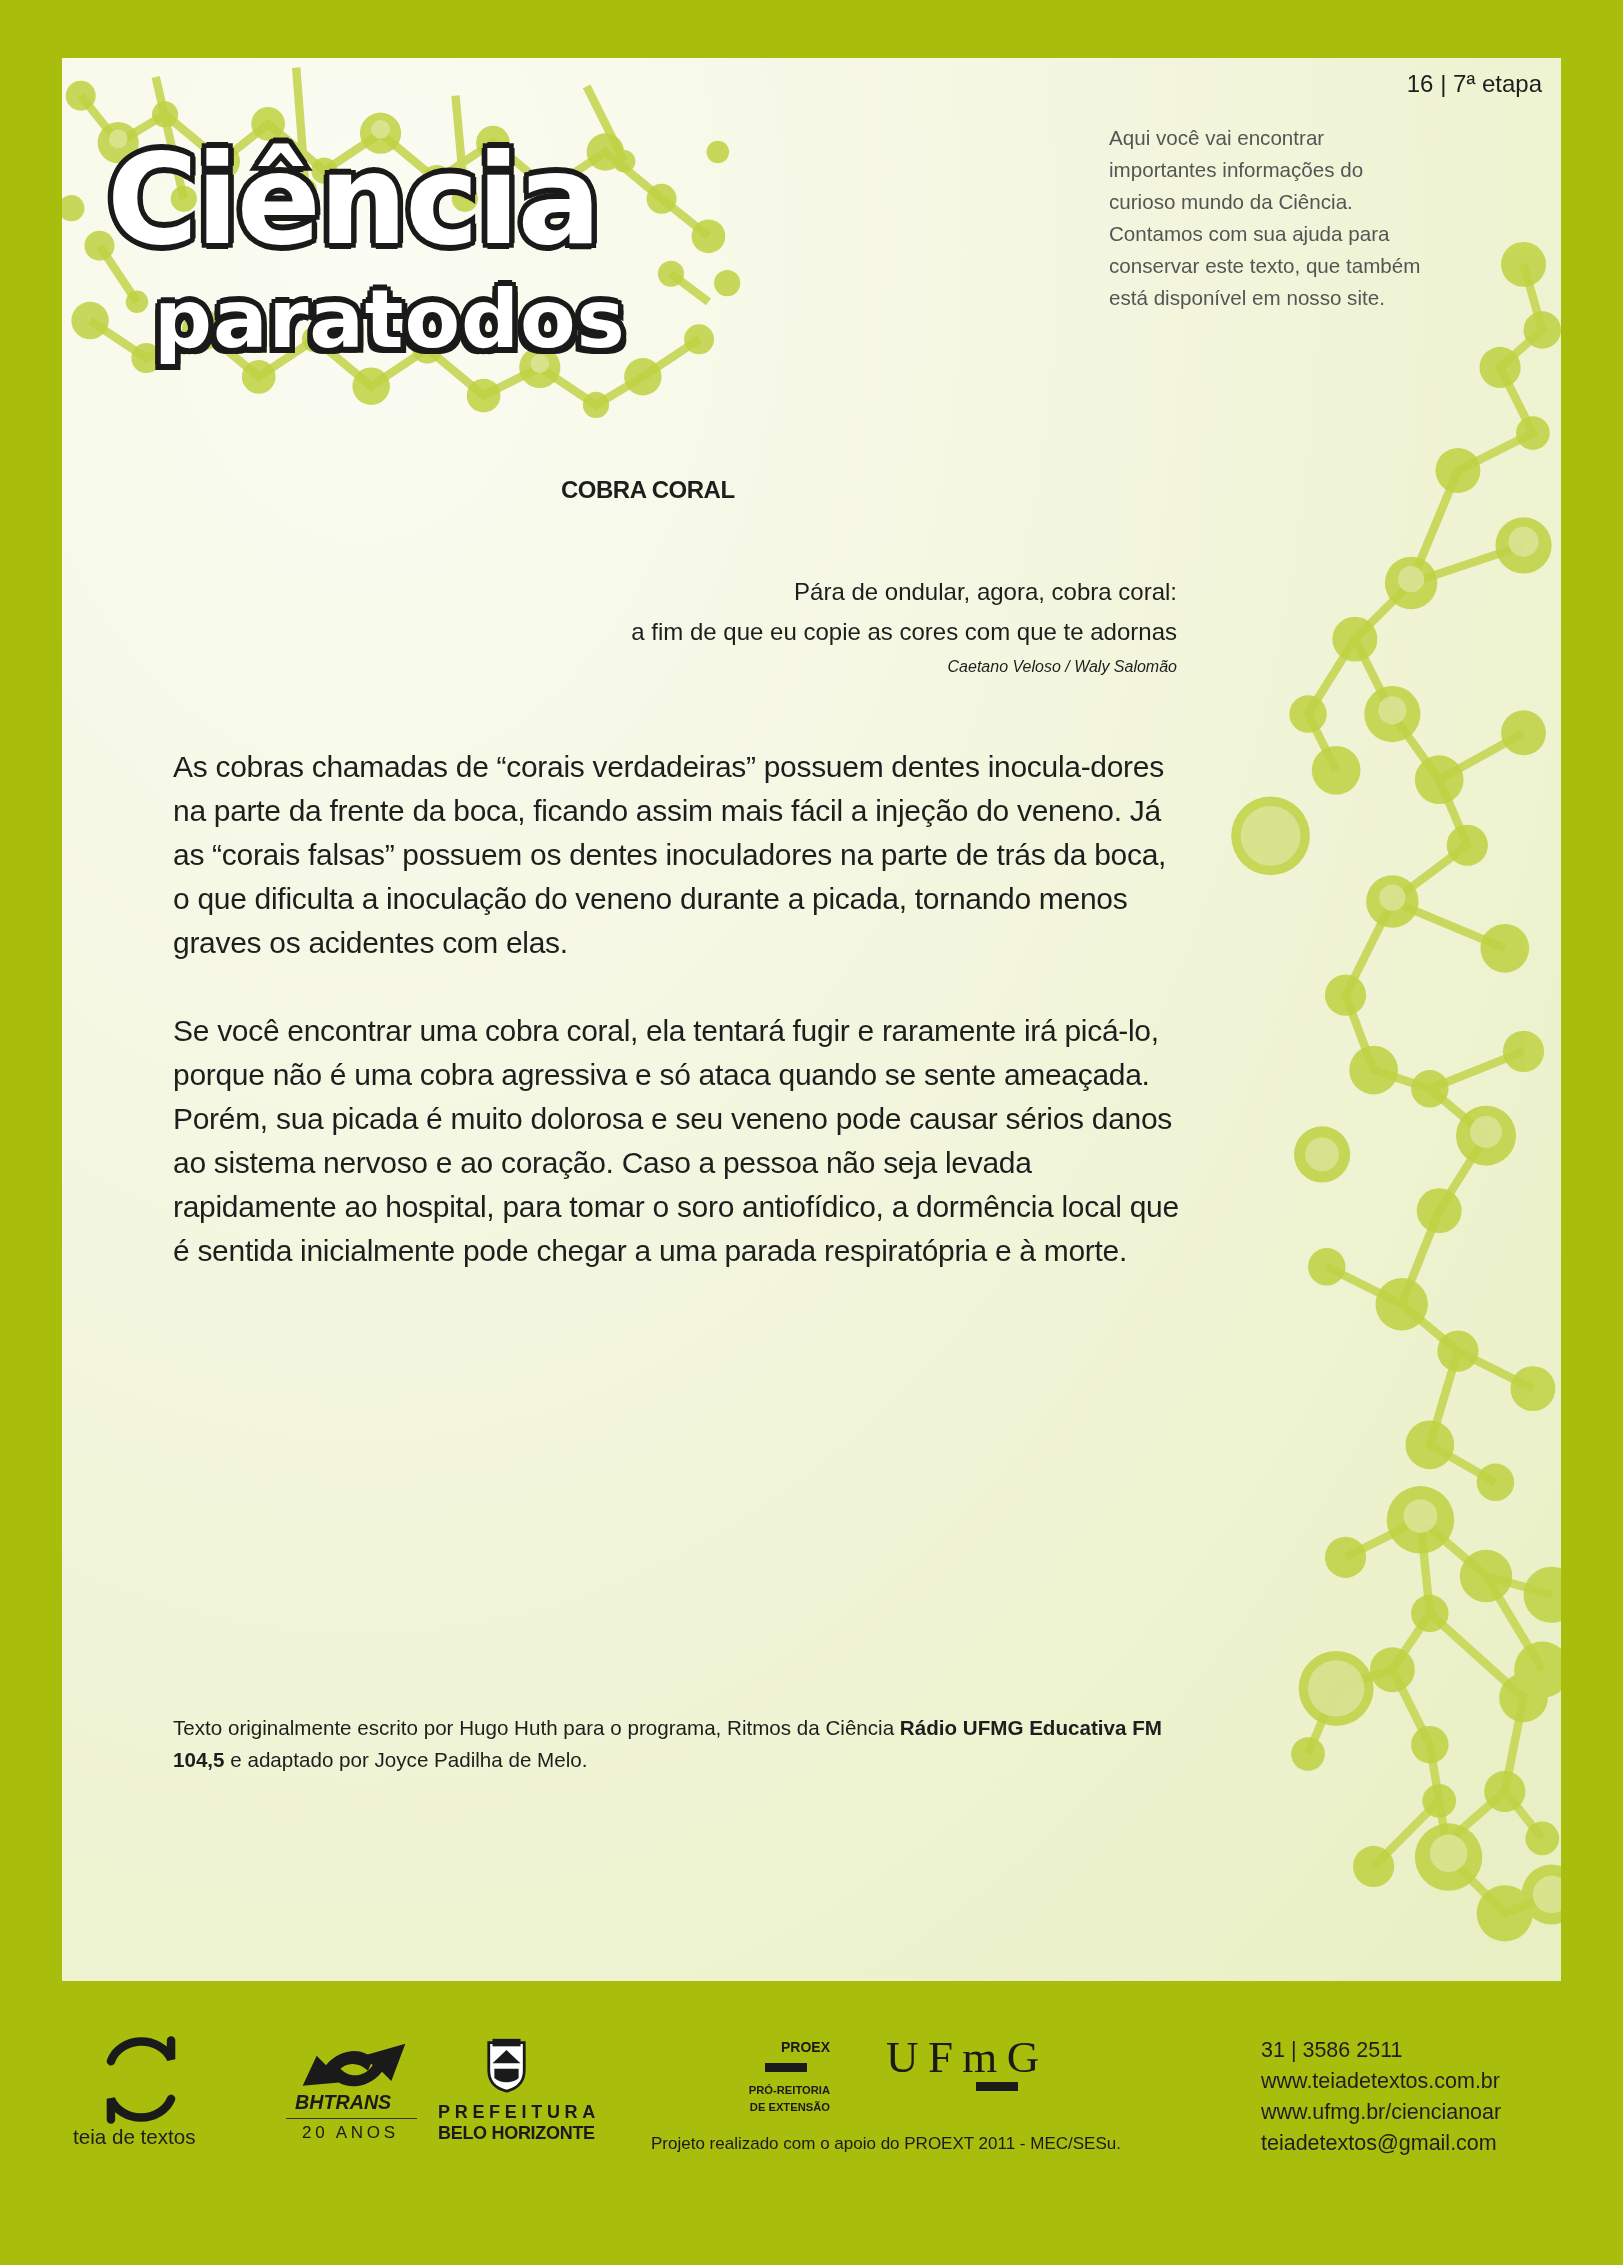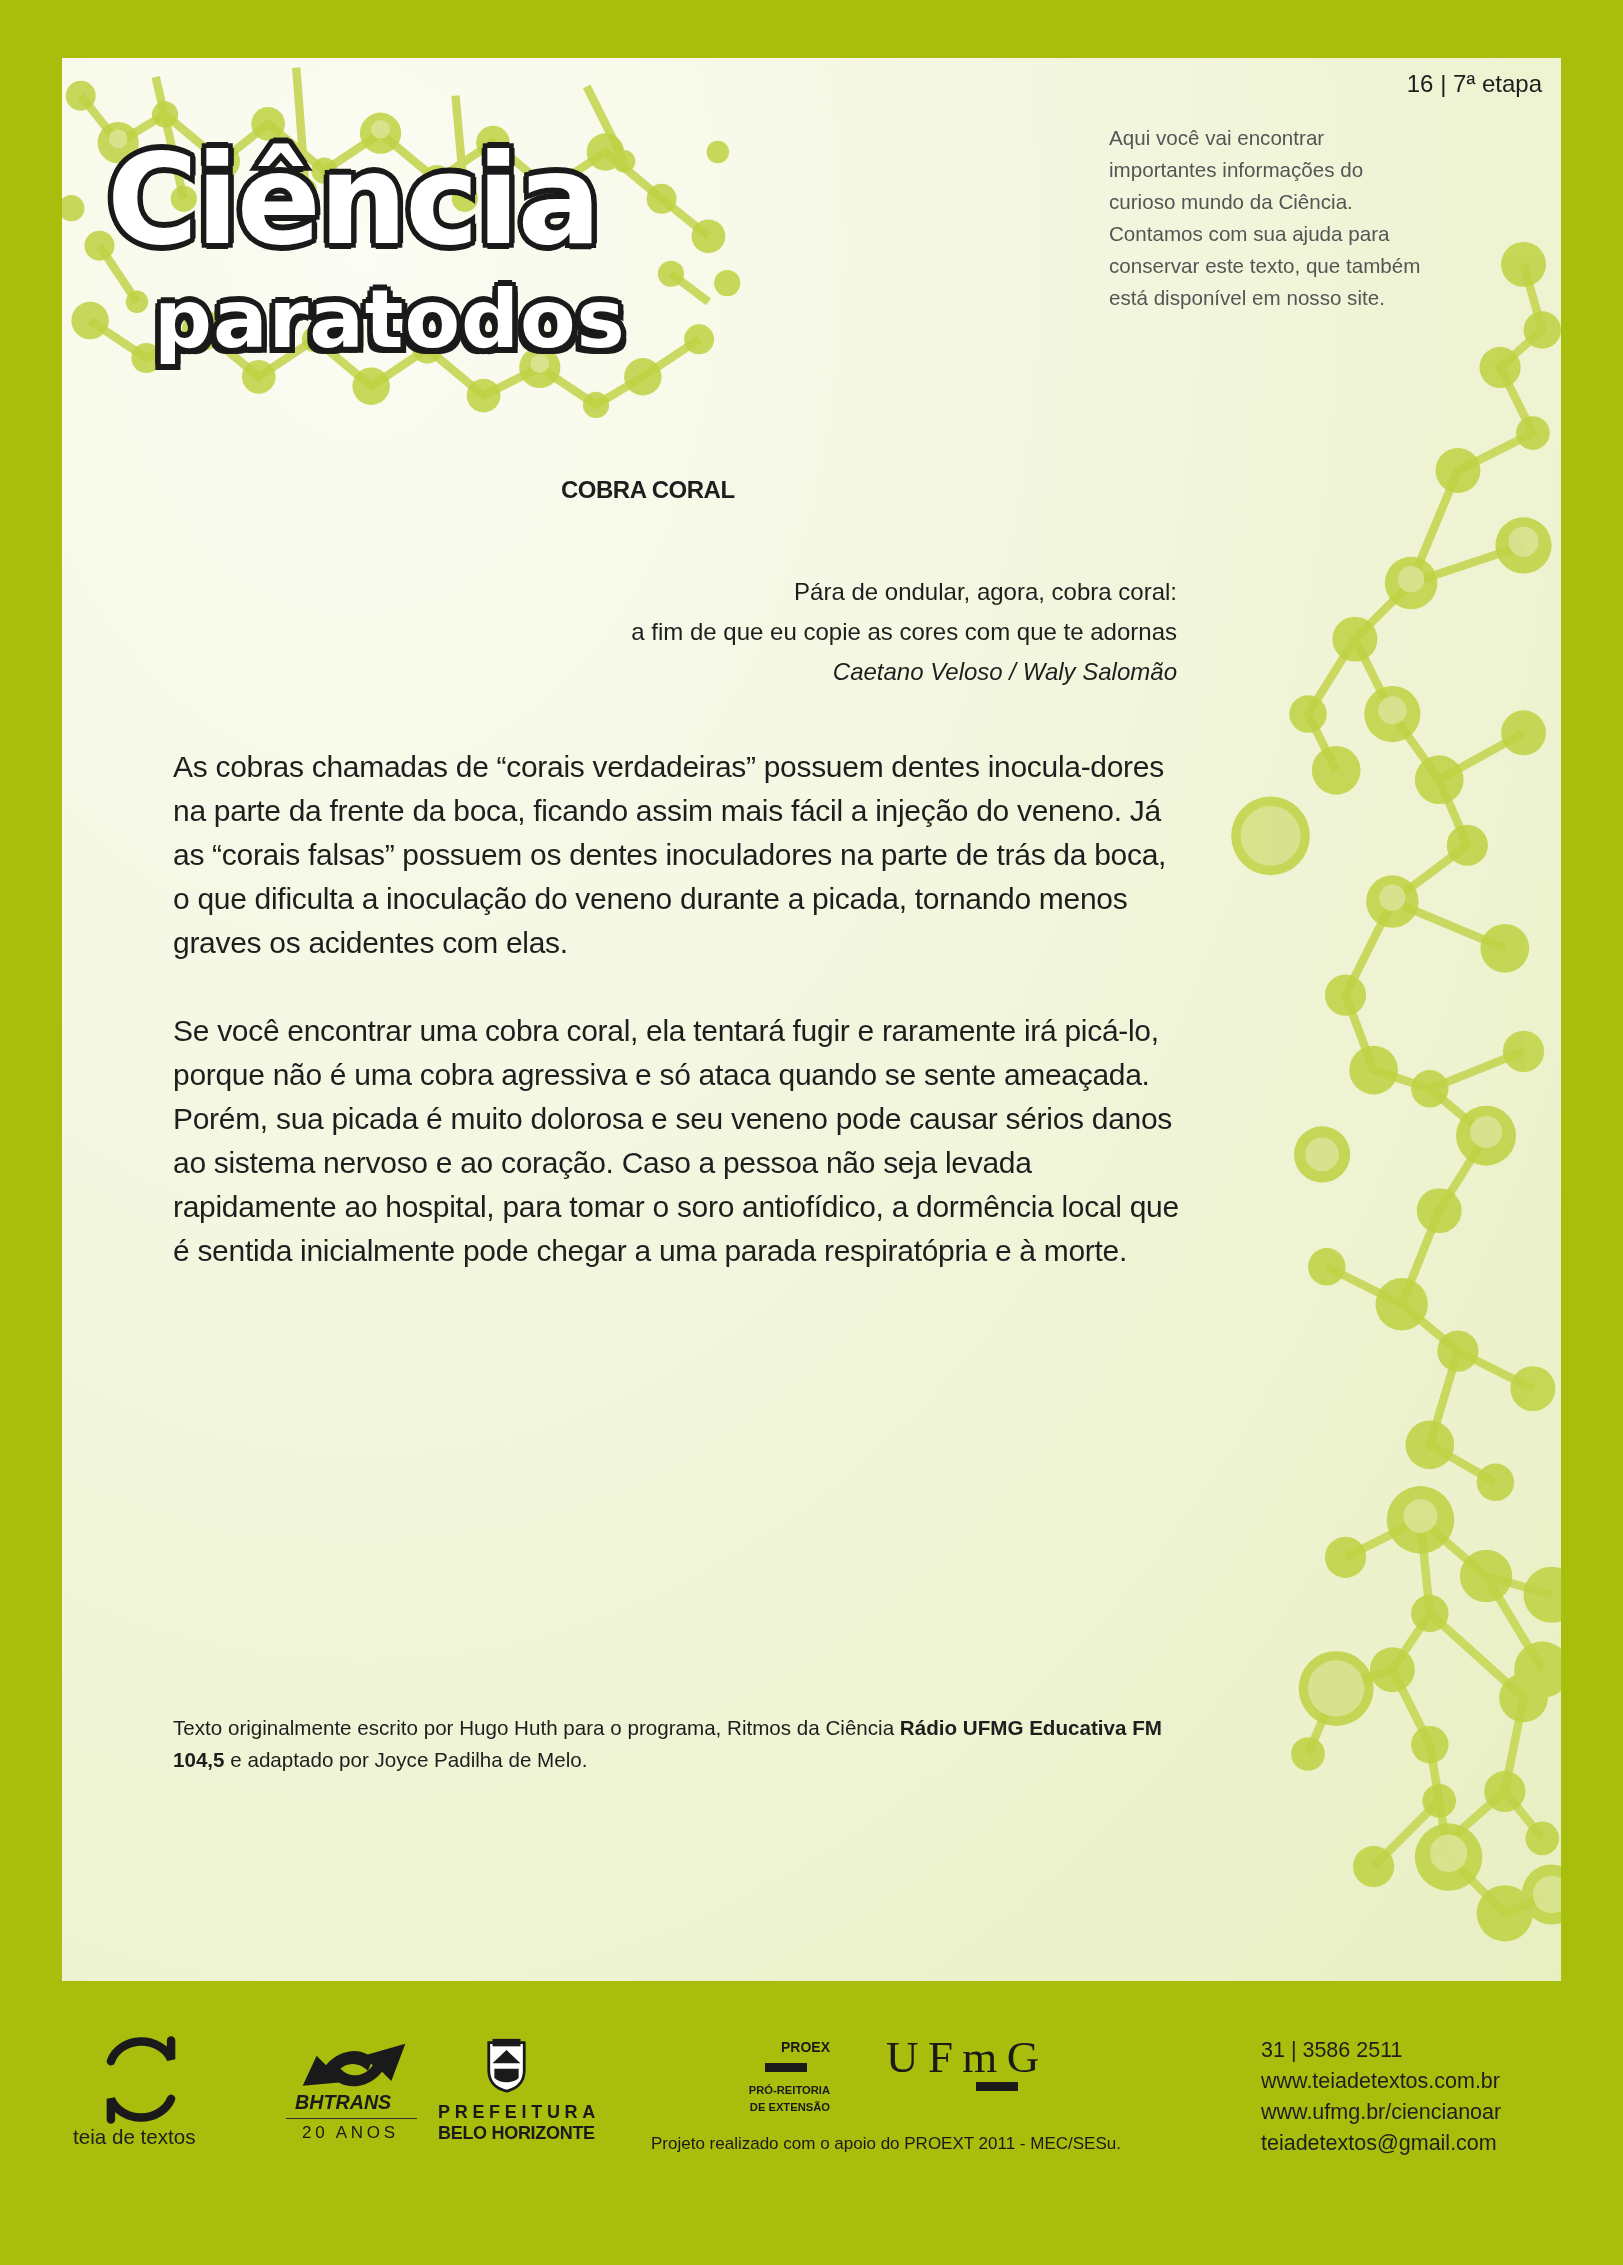--- a/index.html
+++ b/index.html
@@ -26,21 +26,21 @@
     letter-spacing:0.9px; line-height:1;
     text-shadow: 3.7px 3.7px 0 #1a1a1a, -3.7px 3.7px 0 #1a1a1a, 3.7px -3.7px 0 #1a1a1a, -3.7px -3.7px 0 #1a1a1a, 0 5.6px 0 #1a1a1a, 5.6px 0 0 #1a1a1a, -5.6px 0 0 #1a1a1a, 0 -5.6px 0 #1a1a1a, 5.6px 5.6px 0 #1a1a1a, -5.6px 5.6px 0 #1a1a1a;
   }
   .page-number { position:absolute; right:19px; top:12px; font-size:24px; color:#1e1e1e; }
   .intro {
     position:absolute; left:1047px; top:64px; width:356px;
     font-size:20.6px; line-height:32px; color:#555;
   }
   .title { position:absolute; left:499px; top:382px; font-size:24px; font-weight:bold; color:#1e1e1e; letter-spacing:-0.5px;margin-top:36px; }
   .epigraph { position:absolute; left:375px; top:480px; width:740px; text-align:right; font-size:24px; line-height:40px; color:#1e1e1e;margin-top:34px; }
-  .epigraph-author { position:absolute; left:375px; top:600px; width:740px; text-align:right; font-size:24px; font-style:italic; color:#1e1e1e; }
+  .epigraph-author { position:absolute; left:375px; top:600px; width:740px; text-align:right; font-size:16px; font-style:italic; color:#1e1e1e; }
   .body { position:absolute; left:111px; top:687px; width:1012px; color:#1e1e1e; }
   .body p { font-size:30px; line-height:44px; margin-bottom:44px; letter-spacing:-0.3px; }
   .credit { position:absolute; left:111px; top:1654px; width:1031px; font-size:20.6px; line-height:32px; color:#1e1e1e; }
   .credit b { font-weight:bold; }
   .teia-logo { position:absolute; left:94px; top:2033px; width:94px; height:94px; }
   .teia-label { position:absolute; left:73px; top:2125px; font-size:20.6px; color:#1e1e1e; }
   .bhtrans { position:absolute; left:298px; top:2039px; width:112px; height:56px; }
   .bhtrans-name { position:absolute; left:295px; top:2091px; font-size:19.7px; font-weight:bold; font-style:italic; color:#1a1a1a; }
   .bhtrans-line { position:absolute; left:286px; top:2118px; width:131px; height:0.9px; background:#333; }
   .bhtrans-years { position:absolute; left:302px; top:2123px; font-size:17px; letter-spacing:3.7px; color:#1a1a1a; }

